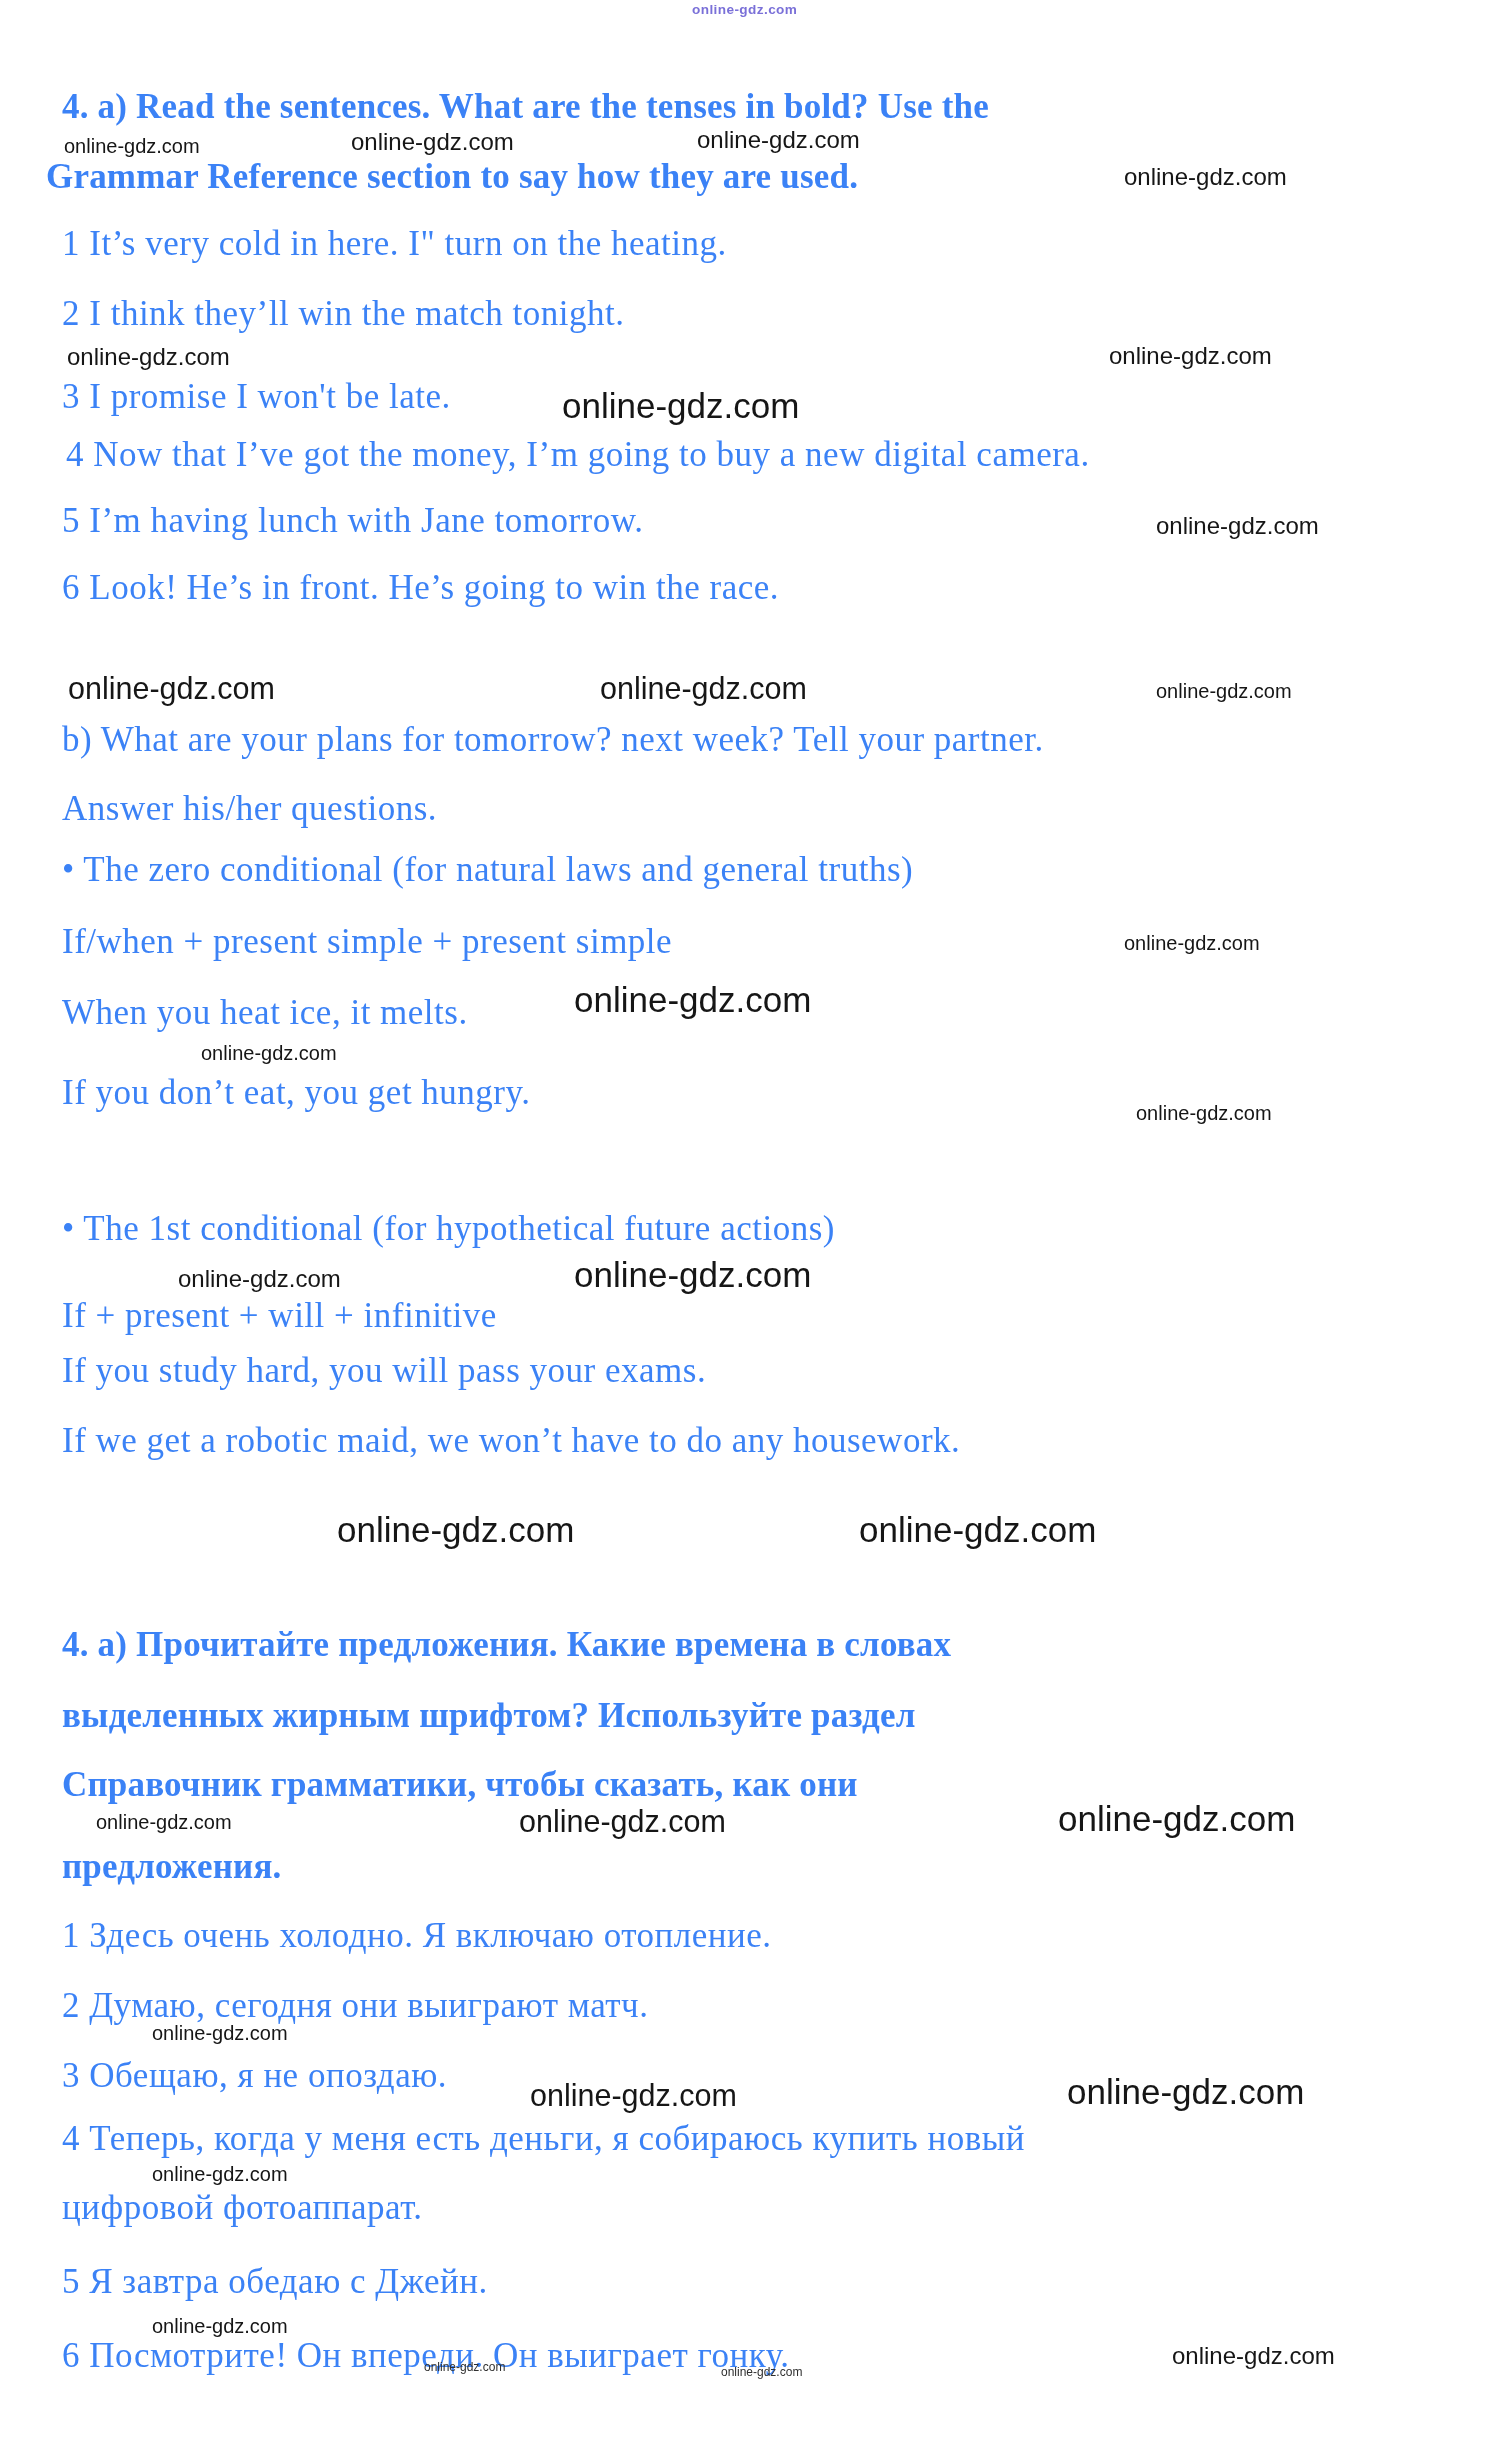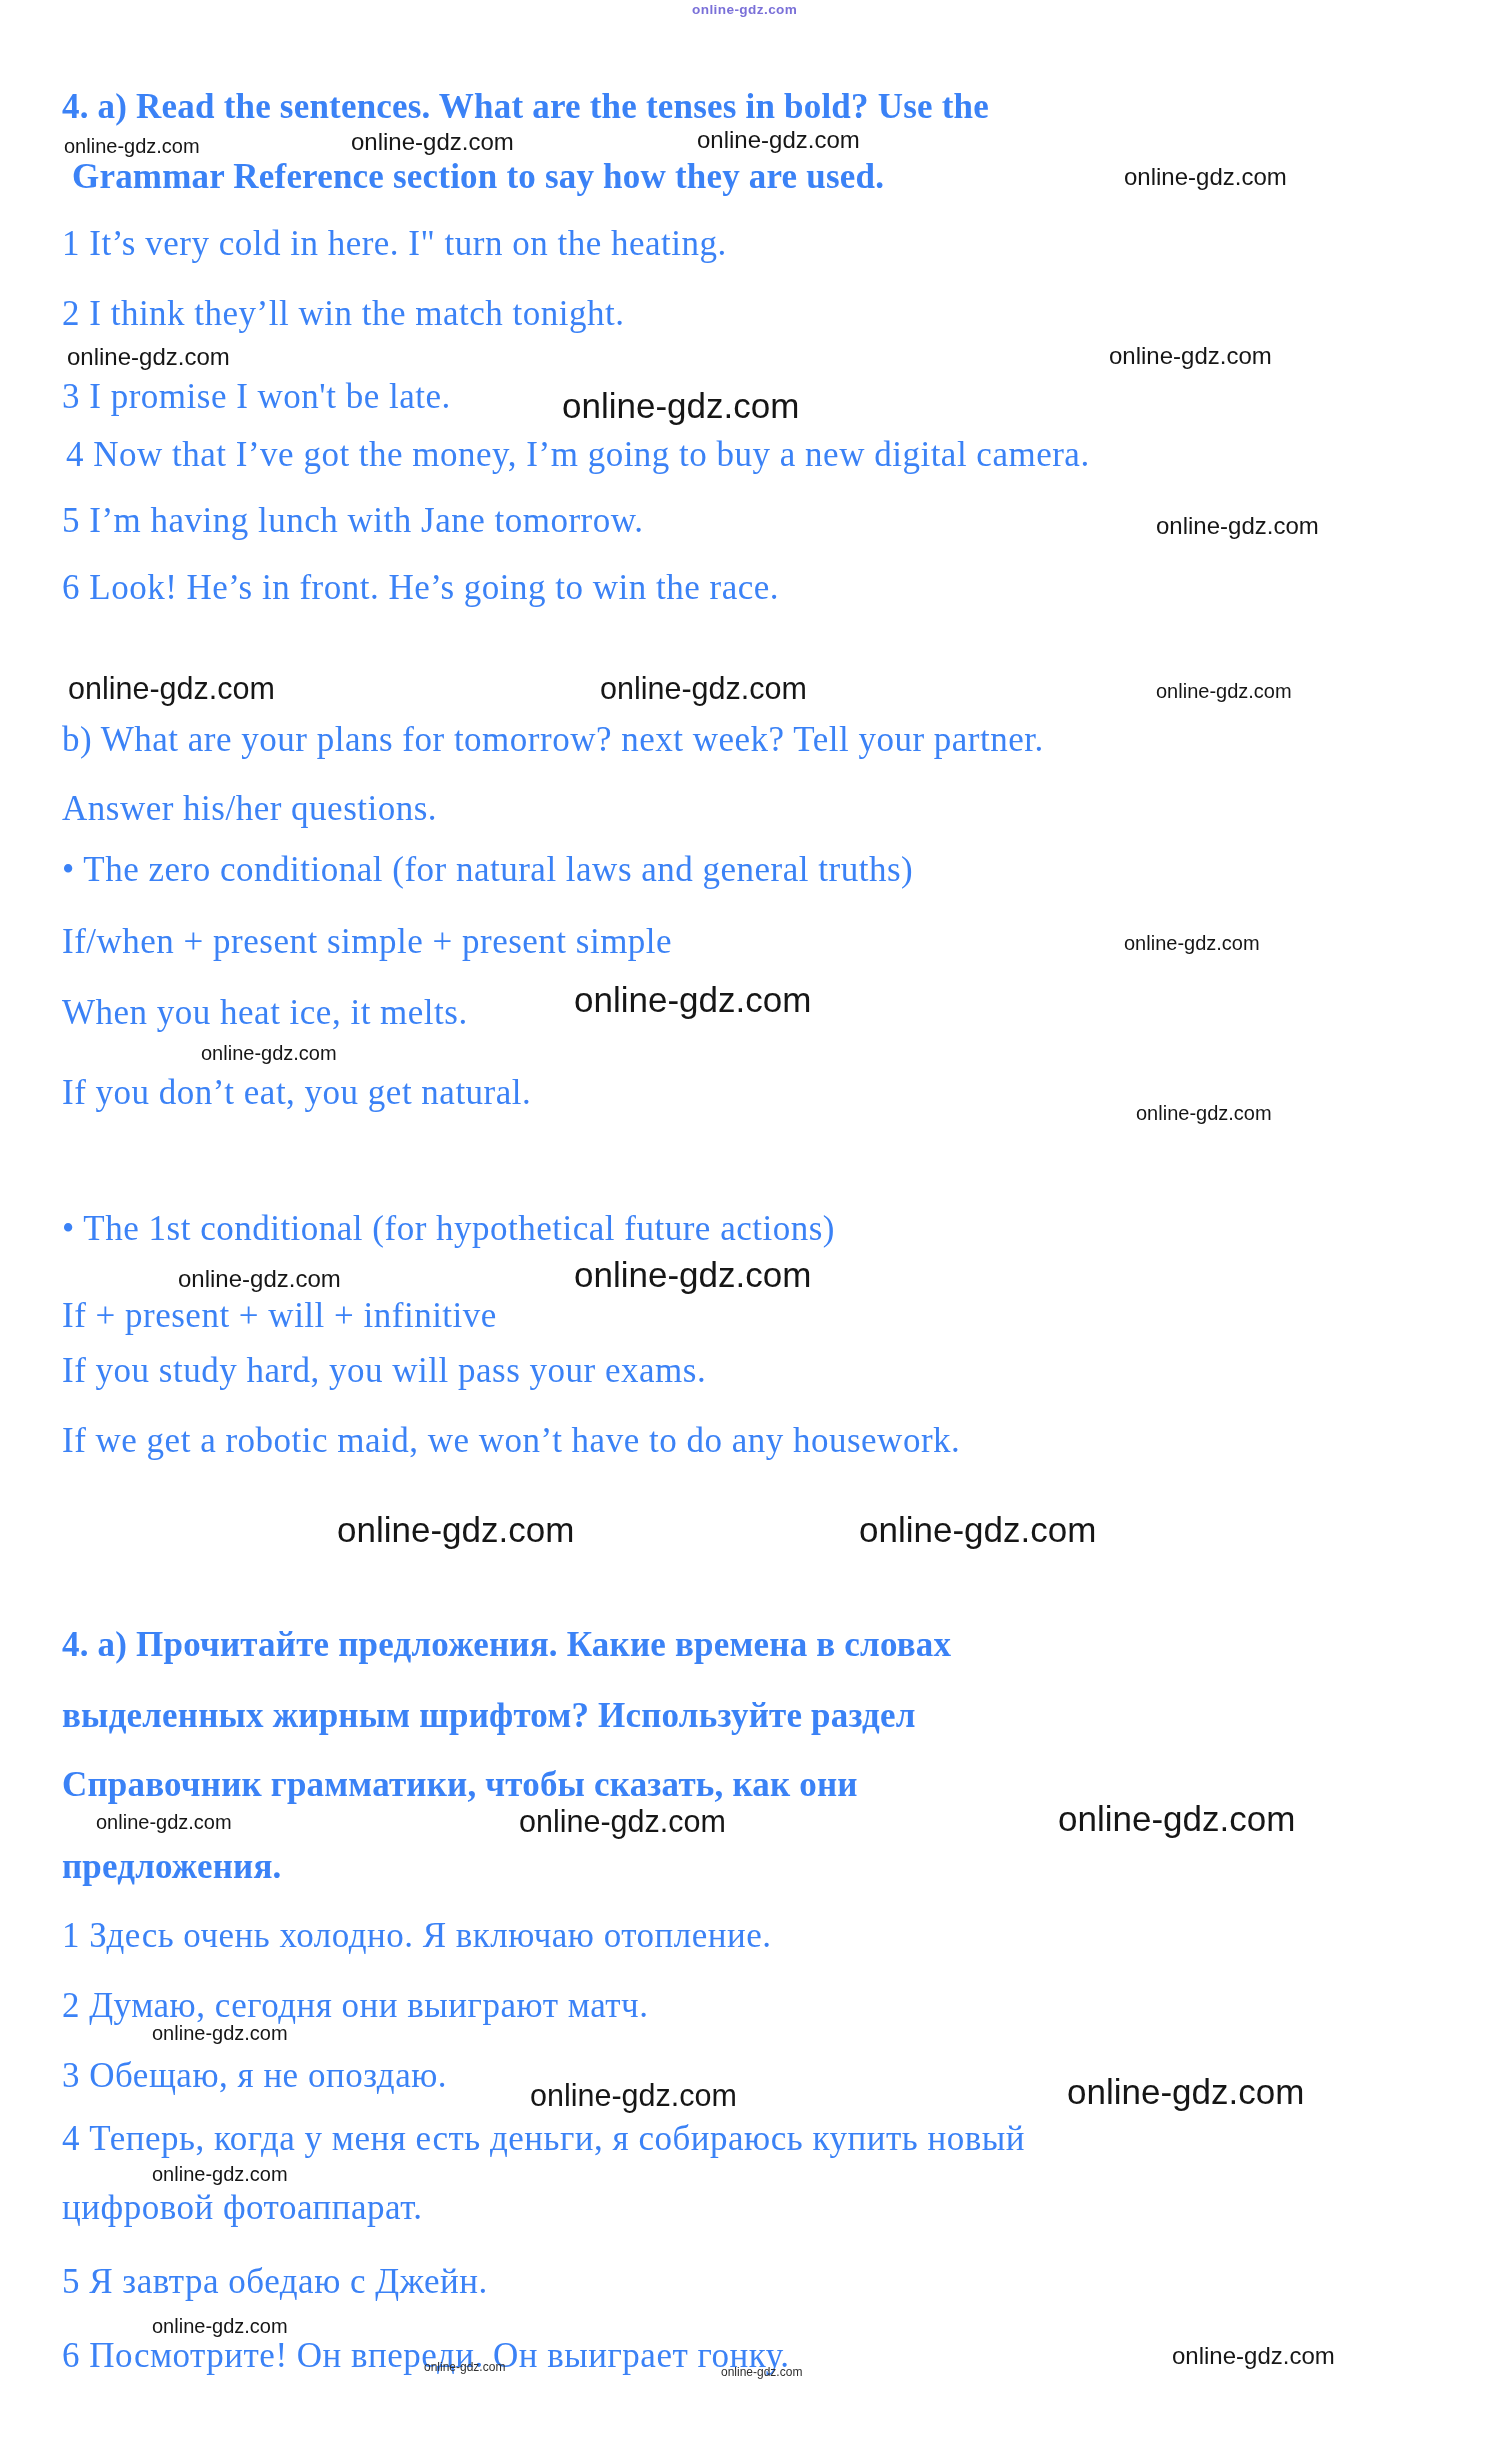--- a/index.html
+++ b/index.html
@@ -48,21 +48,21 @@
 
   <div class="wm wm-top" style="left:692px; top:3.2px;">online-gdz.com</div>
 
   <section>
     <div class="line bold" style="left:62px; top:88px;">4. a) Read the sentences. What are the tenses in bold? Use the</div>
 
     <div class="wm wm-sm" style="left:64px;  top:136px;">online-gdz.com</div>
     <div class="wm wm-md" style="left:351px; top:130px;">online-gdz.com</div>
     <div class="wm wm-md" style="left:697px; top:128px;">online-gdz.com</div>
 
-    <div class="line bold" style="left:72px; top:158px;">Grammar Reference section to say how they are used.</div>
+    <div class="line bold" style="left:46px; top:158px;">Grammar Reference section to say how they are used.</div>
     <div class="wm wm-md" style="left:1124px; top:165px;">online-gdz.com</div>
 
     <div class="line" style="left:62px; top:225px;">1 It’s very cold in here. I" turn on the heating.</div>
     <div class="line" style="left:62px; top:295px;">2 I think they’ll win the match tonight.</div>
 
     <div class="wm wm-md" style="left:67px;   top:345px;">online-gdz.com</div>
     <div class="wm wm-md" style="left:1109px; top:344px;">online-gdz.com</div>
 
     <div class="line" style="left:62px; top:378px;">3 I promise I won't be late.</div>
     <div class="wm wm-lg" style="left:562px; top:388px;">online-gdz.com</div>
@@ -84,21 +84,21 @@
     <div class="line" style="left:62px; top:851px;">• The zero conditional (for natural laws and general truths)</div>
 
     <div class="line" style="left:62px; top:923px;">If/when + present simple + present simple</div>
     <div class="wm wm-sm" style="left:1124px; top:933px;">online-gdz.com</div>
 
     <div class="line" style="left:62px; top:994px;">When you heat ice, it melts.</div>
     <div class="wm wm-lg" style="left:574px; top:982px;">online-gdz.com</div>
 
     <div class="wm wm-sm" style="left:201px; top:1043px;">online-gdz.com</div>
 
-    <div class="line" style="left:62px; top:1074px;">If you don’t eat, you get natural.</div>
+    <div class="line" style="left:62px; top:1074px;">If you don’t eat, you get hungry.</div>
 
     <div class="wm wm-sm" style="left:1136px; top:1103px;">online-gdz.com</div>
 
     <div class="line" style="left:62px; top:1210px;">• The 1st conditional (for hypothetical future actions)</div>
 
     <div class="wm wm-md" style="left:178px; top:1267px;">online-gdz.com</div>
     <div class="wm wm-lg" style="left:574px; top:1257px;">online-gdz.com</div>
 
     <div class="line" style="left:62px; top:1297px;">If + present + will + infinitive</div>
 

